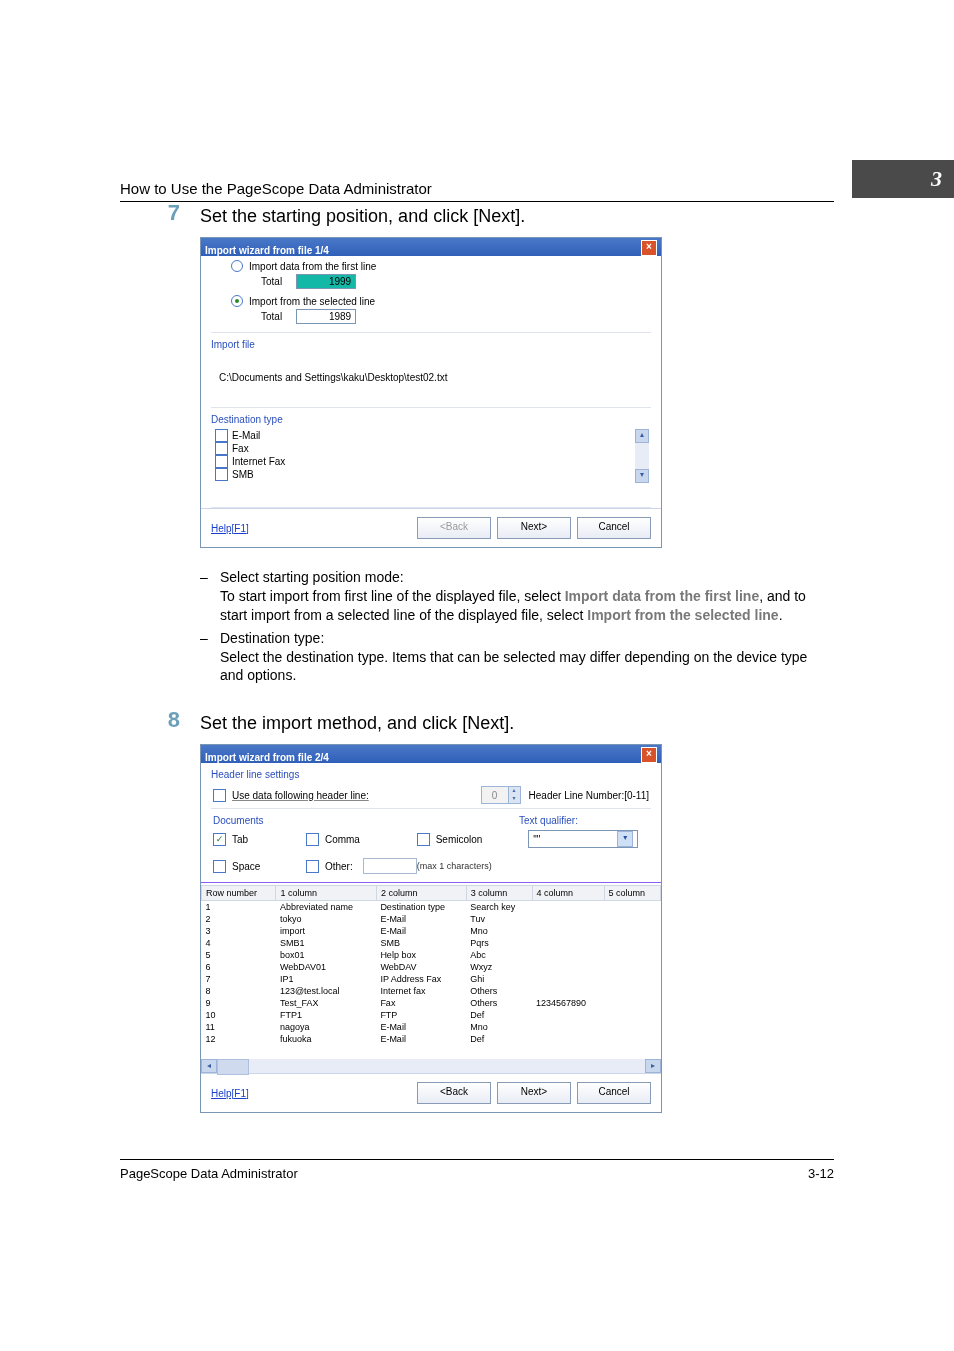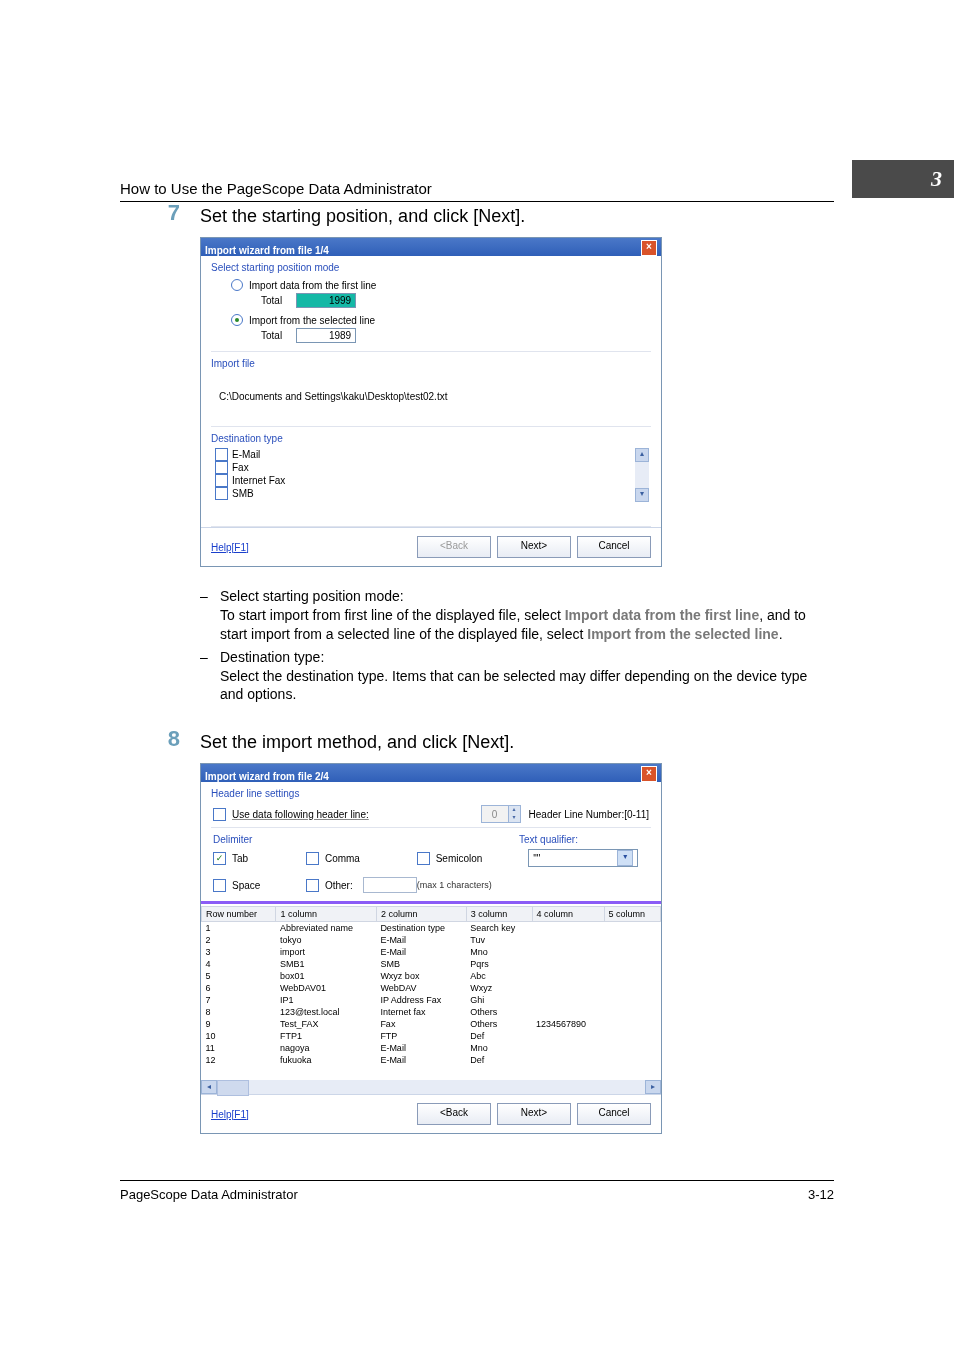--- a/index.html
+++ b/index.html
@@ -231,21 +231,21 @@
     padding: 2px 4px;
     color: #000;
     white-space: nowrap;
   }
   table.preview td {
     padding: 1px 4px;
     white-space: nowrap;
   }
   .preview-wrap {
     margin: 0 0px 0 0px;
-    border-top: 3px solid #8b5cf6;
+    border-top: 1px solid #8b5cf6;
     height: 176px;
     overflow: hidden;
     position: relative;
   }
   .hscroll {
     height: 14px;
     background: #e7ecf6;
     display: flex;
     margin: 0;
   }
@@ -280,21 +280,20 @@
     <div class="step-text">Set the starting position, and click [Next].</div>
   </div>
 
   <div class="dialog">
     <div class="titlebar">
       <span>Import wizard from file 1/4</span>
       <span class="spacer"></span>
       <div class="close-btn">×</div>
     </div>
 
-    <div class="section-label">Select starting position mode</div>
     <div class="inner-pad">
       <div class="radio-row">
         <span class="radio"></span>
         <span>Import data from the first line</span>
       </div>
       <div class="radio-row" style="margin-left:30px;">
         <span>Total</span>
         <span class="small-box disabled">1999</span>
       </div>
       <div class="radio-row" style="margin-top:6px;">
@@ -388,21 +387,21 @@
             <div>▴</div>
             <div>▾</div>
           </span>
       </span>
       <span style="margin-left:8px;">Header Line Number:[0-11]</span>
     </div>
 
     <hr class="hr-thin">
 
     <div style="display:flex; margin:6px 12px 0 12px;">
-      <span class="section-label" style="padding:0; flex:1">Delimiter</span>
+      <span class="section-label" style="padding:0; flex:1">Documents</span>
       <span class="section-label" style="padding:0; width:130px;">Text qualifier:</span>
     </div>
 
     <div class="delim-box">
       <div class="check-row">
           <span class="checkbox">✓</span>
           <span>Tab</span>
         </div>
       <div class="check-row">
           <span class="checkbox"></span>
@@ -473,21 +472,21 @@
               <td>4</td>
               <td>SMB1</td>
               <td>SMB</td>
               <td>Pqrs</td>
               <td></td>
               <td></td>
             </tr>
             <tr>
               <td>5</td>
               <td>box01</td>
-              <td>Wxyz box</td>
+              <td>Help box</td>
               <td>Abc</td>
               <td></td>
               <td></td>
             </tr>
             <tr>
               <td>6</td>
               <td>WebDAV01</td>
               <td>WebDAV</td>
               <td>Wxyz</td>
               <td></td>

